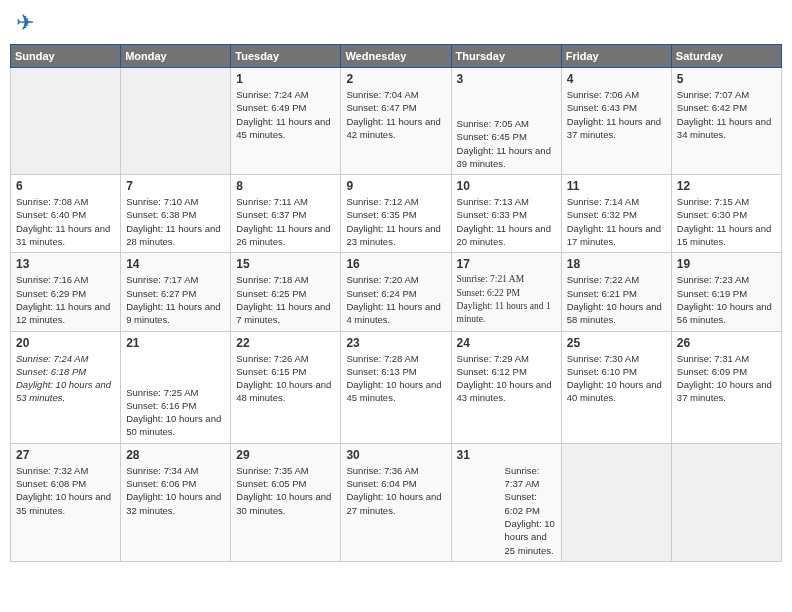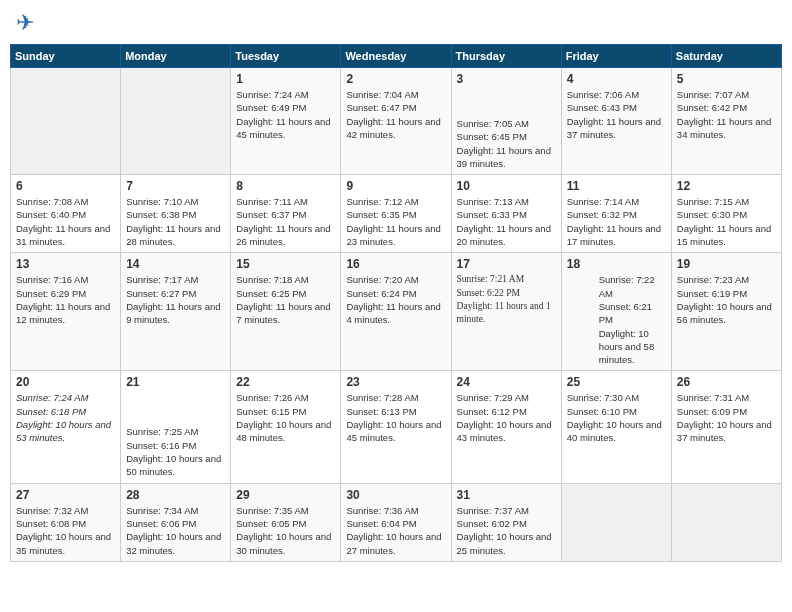--- a/index.html
+++ b/index.html
@@ -44,21 +44,21 @@
     .calendar-subtitle {
       font-size: 14px;
       color: #555;
     }
     .calendar {
       width: 100%;
       border-collapse: collapse;
       font-size: 10px;
     }
     .calendar thead th {
-      background: #0c4a6e;
+      background: #737373;
       color: #fff;
       padding: 5px 4px;
       font-size: 11px;
       font-weight: bold;
       border: 1px solid #1a5aa0;
       text-align: left;
     }
     .calendar tbody td {
       border: 1px solid #ccc;
       vertical-align: top;
@@ -225,21 +225,21 @@
 Daylight: 11 hours and 4 minutes.</div>
         </td>
         <td>
           <span class="day-number">17</span>
           <div class="day-info" style="white-space: pre-line; font-family: Liberation Serif, serif;">Sunrise: 7:21 AM
 Sunset: 6:22 PM
 Daylight: 11 hours and 1 minute.</div>
         </td>
         <td>
           <span class="day-number">18</span>
-          <div class="day-info" style="white-space: pre-line; margin-left: 32px;">Sunrise: 7:22 AM
+          <div class="day-info" style="white-space: pre-line;">Sunrise: 7:22 AM
 Sunset: 6:21 PM
 Daylight: 10 hours and 58 minutes.</div>
         </td>
         <td>
           <span class="day-number">19</span>
           <div class="day-info" style="white-space: pre-line;">Sunrise: 7:23 AM
 Sunset: 6:19 PM
 Daylight: 10 hours and 56 minutes.</div>
         </td>
       </tr>
@@ -307,21 +307,21 @@
 Daylight: 10 hours and 30 minutes.</div>
         </td>
         <td>
           <span class="day-number">30</span>
           <div class="day-info" style="white-space: pre-line;">Sunrise: 7:36 AM
 Sunset: 6:04 PM
 Daylight: 10 hours and 27 minutes.</div>
         </td>
         <td>
           <span class="day-number">31</span>
-          <div class="day-info" style="white-space: pre-line;">Sunrise: 7:37 AM
+          <div class="day-info" style="white-space: pre-line; margin-left: 48px;">Sunrise: 7:37 AM
 Sunset: 6:02 PM
 Daylight: 10 hours and 25 minutes.</div>
         </td>
         <td class="empty-cell"></td>
         <td class="empty-cell"></td>
       </tr>
     </tbody>
 </table>
 
 </body></html>

